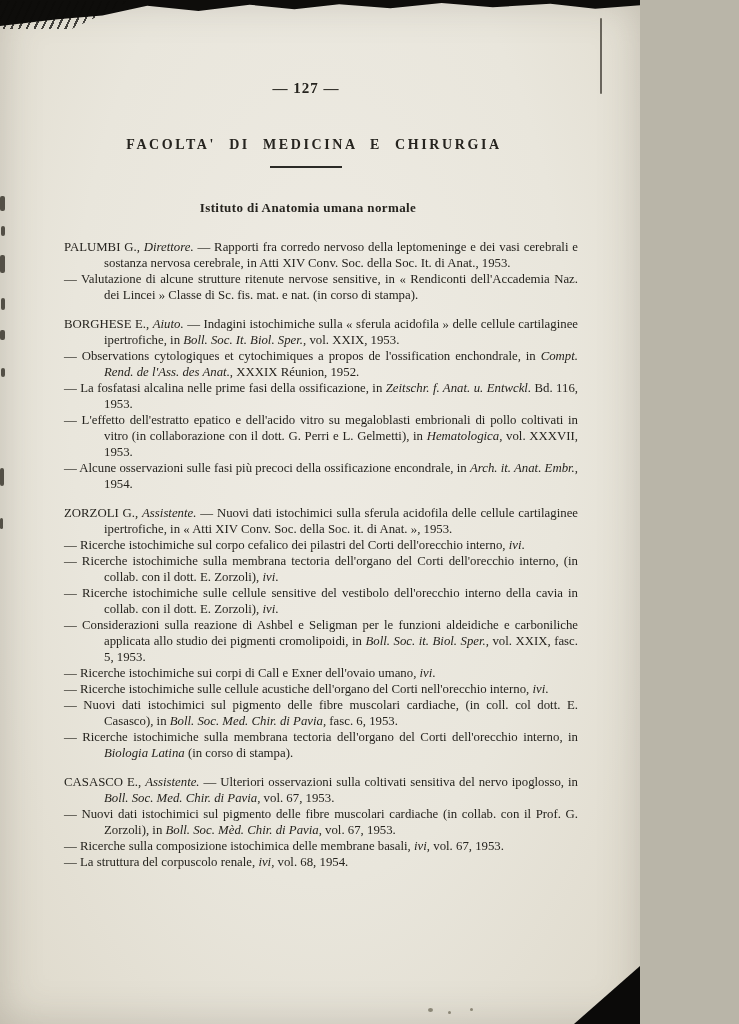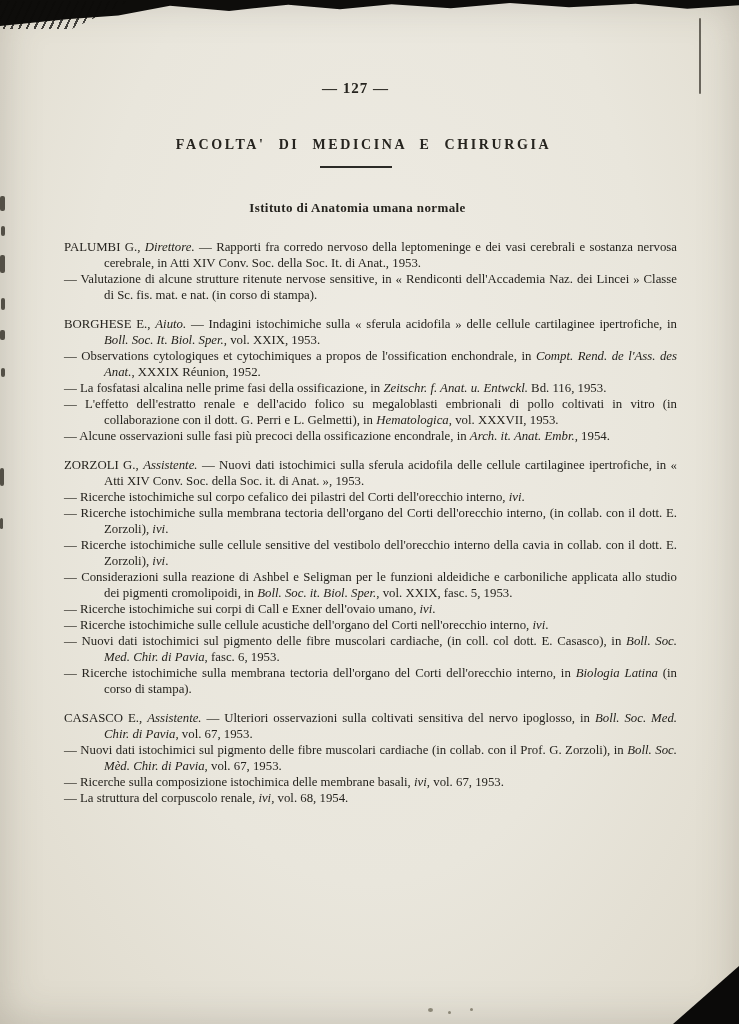--- a/index.html
+++ b/index.html
@@ -3,21 +3,21 @@
 <meta charset="utf-8">
 <style>
   html, body { margin: 0; padding: 0; }
   body {
     width: 739px; height: 1024px;
     background: #b9b5a8;
     font-family: "Liberation Serif", serif;
   }
   .page {
     position: relative;
-    width: 739px; height: 1024px;
+    width: 640px; height: 1024px;
     overflow: hidden;
     background: radial-gradient(ellipse at 50% 38%, #eeebe3 0%, #e9e6dc 55%, #ded9cb 100%);
     color: #26241f;
     box-shadow: inset 0 0 40px rgba(90,85,70,.25);
   }
 
   
   .scan-top {
     position: absolute; top: 0; left: 0; width: 100%; height: 26px;
     background: #0e0d0b;
@@ -114,21 +114,21 @@
 
   <div class="bibliography">
       <div class="group">
         <p class="entry"><span>PALUMBI G., </span><em>Direttore.</em><span> — Rapporti fra corredo nervoso della leptomeninge e dei vasi cerebrali e sostanza nervosa cerebrale, in Atti XIV Conv. Soc. della Soc. It. di Anat., 1953.</span></p>
         <p class="entry"><span>— Valutazione di alcune strutture ritenute nervose sensitive, in « Rendiconti dell'Accademia Naz. dei Lincei » Classe di Sc. fis. mat. e nat. (in corso di stampa).</span></p>
       </div>
       <div class="group">
         <p class="entry"><span>BORGHESE E., </span><em>Aiuto.</em><span> — Indagini istochimiche sulla « sferula acidofila » delle cellule cartilaginee ipertrofiche, in </span><em>Boll. Soc. It. Biol. Sper.</em><span>, vol. XXIX, 1953.</span></p>
         <p class="entry"><span>— Observations cytologiques et cytochimiques a propos de l'ossification enchondrale, in </span><em>Compt. Rend. de l'Ass. des Anat.</em><span>, XXXIX Réunion, 1952.</span></p>
         <p class="entry"><span>— La fosfatasi alcalina nelle prime fasi della ossificazione, in </span><em>Zeitschr. f. Anat. u. Entwckl.</em><span> Bd. 116, 1953.</span></p>
-        <p class="entry"><span>— L'effetto dell'estratto renale e dell'acido folico su megaloblasti embrionali di pollo coltivati in vitro (in collaborazione con il dott. G. Perri e L. Gelmetti), in </span><em>Hematologica</em><span>, vol. XXXVII, 1953.</span></p>
+        <p class="entry"><span>— L'effetto dell'estratto epatico e dell'acido vitro su megaloblasti embrionali di pollo coltivati in vitro (in collaborazione con il dott. G. Perri e L. Gelmetti), in </span><em>Hematologica</em><span>, vol. XXXVII, 1953.</span></p>
         <p class="entry"><span>— Alcune osservazioni sulle fasi più precoci della ossificazione encondrale, in </span><em>Arch. it. Anat. Embr.</em><span>, 1954.</span></p>
       </div>
       <div class="group">
         <p class="entry"><span>ZORZOLI G., </span><em>Assistente.</em><span> — Nuovi dati istochimici sulla sferula acidofila delle cellule cartilaginee ipertrofiche, in « Atti XIV Conv. Soc. della Soc. it. di Anat. », 1953.</span></p>
         <p class="entry"><span>— Ricerche istochimiche sul corpo cefalico dei pilastri del Corti dell'orecchio interno, </span><em>ivi</em><span>.</span></p>
         <p class="entry"><span>— Ricerche istochimiche sulla membrana tectoria dell'organo del Corti dell'orecchio interno, (in collab. con il dott. E. Zorzoli), </span><em>ivi</em><span>.</span></p>
         <p class="entry"><span>— Ricerche istochimiche sulle cellule sensitive del vestibolo dell'orecchio interno della cavia in collab. con il dott. E. Zorzoli), </span><em>ivi</em><span>.</span></p>
         <p class="entry"><span>— Considerazioni sulla reazione di Ashbel e Seligman per le funzioni aldeidiche e carboniliche applicata allo studio dei pigmenti cromolipoidi, in </span><em>Boll. Soc. it. Biol. Sper.</em><span>, vol. XXIX, fasc. 5, 1953.</span></p>
         <p class="entry"><span>— Ricerche istochimiche sui corpi di Call e Exner dell'ovaio umano, </span><em>ivi</em><span>.</span></p>
         <p class="entry"><span>— Ricerche istochimiche sulle cellule acustiche dell'organo del Corti nell'orecchio interno, </span><em>ivi</em><span>.</span></p>

